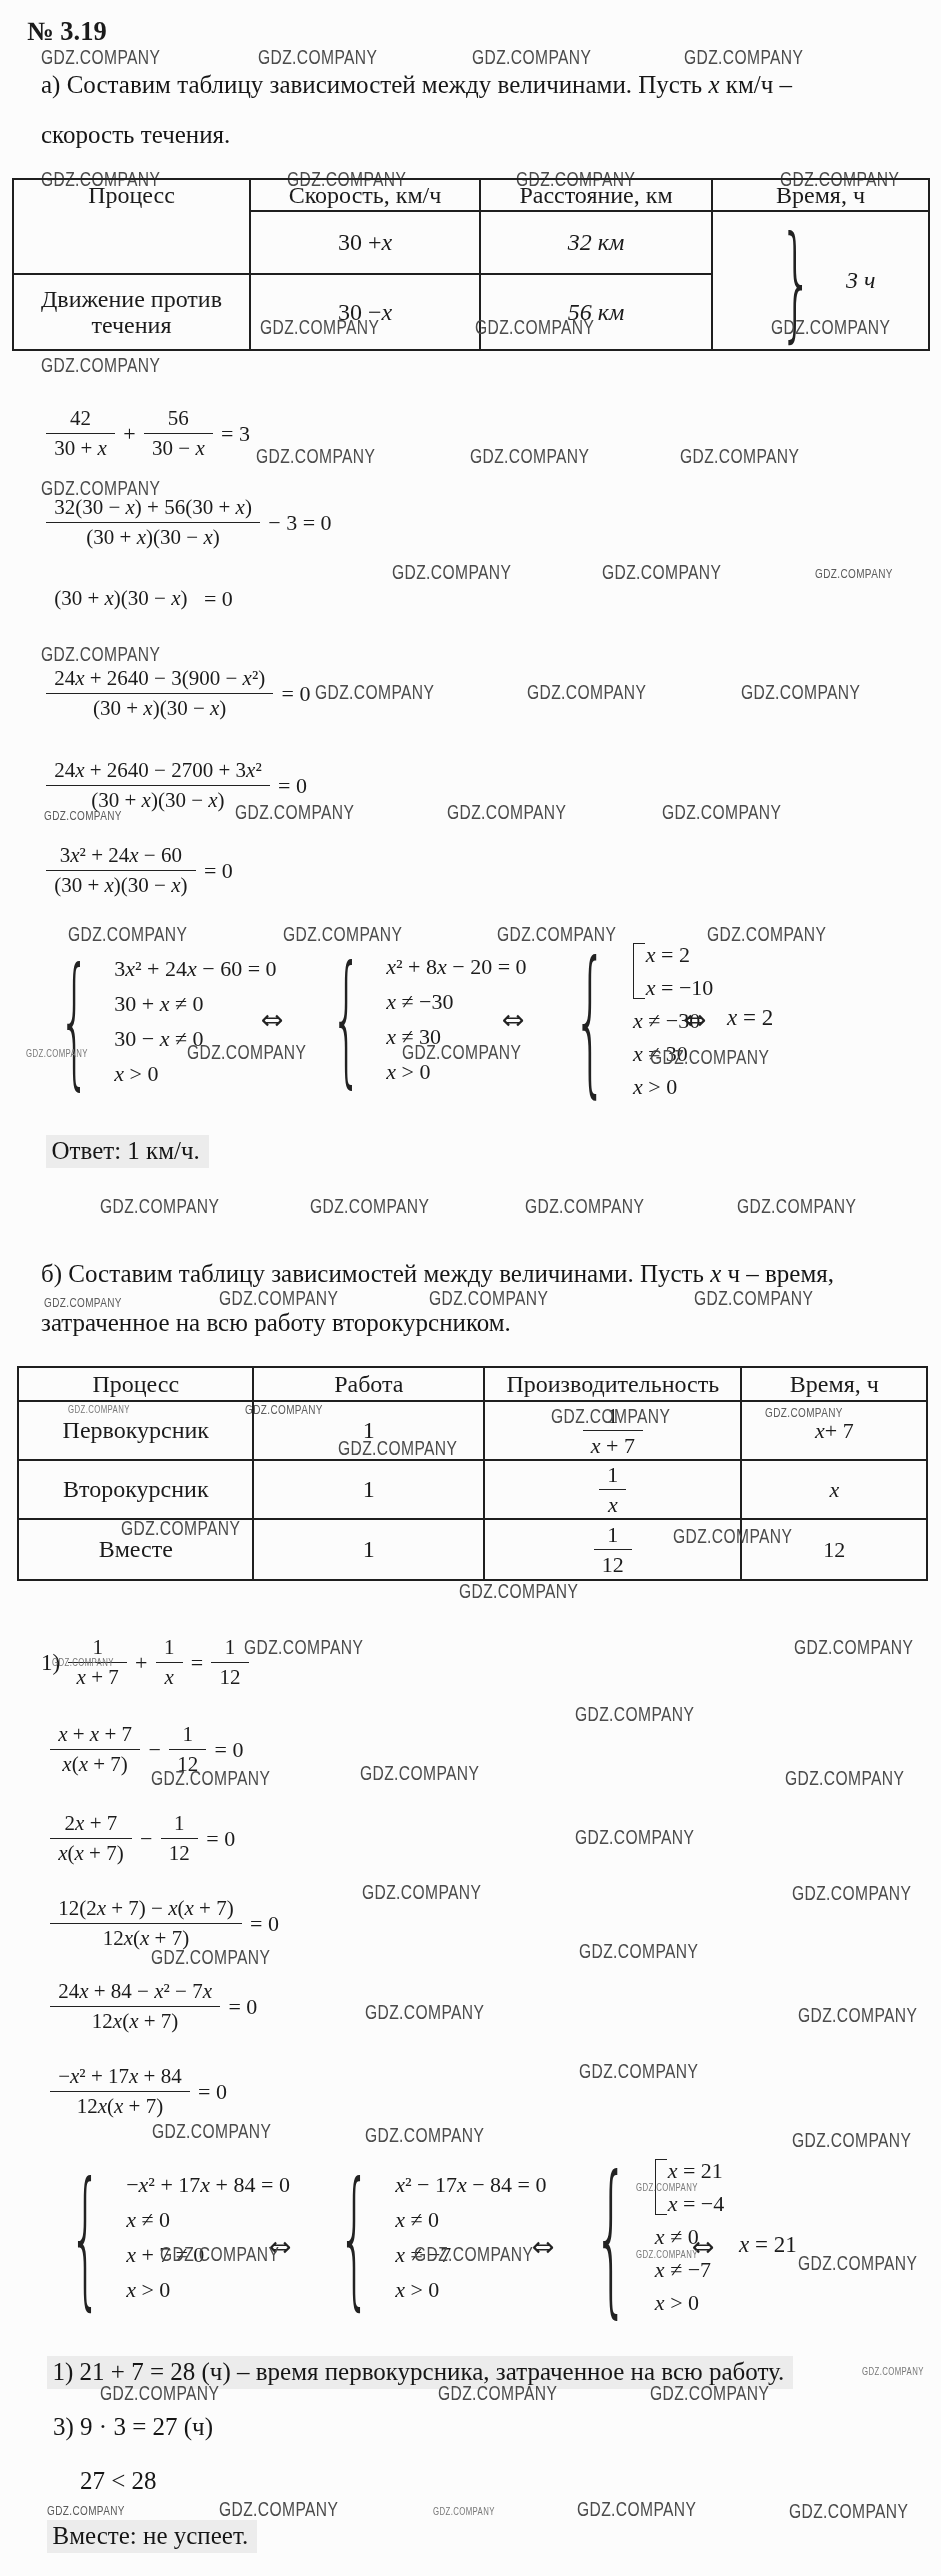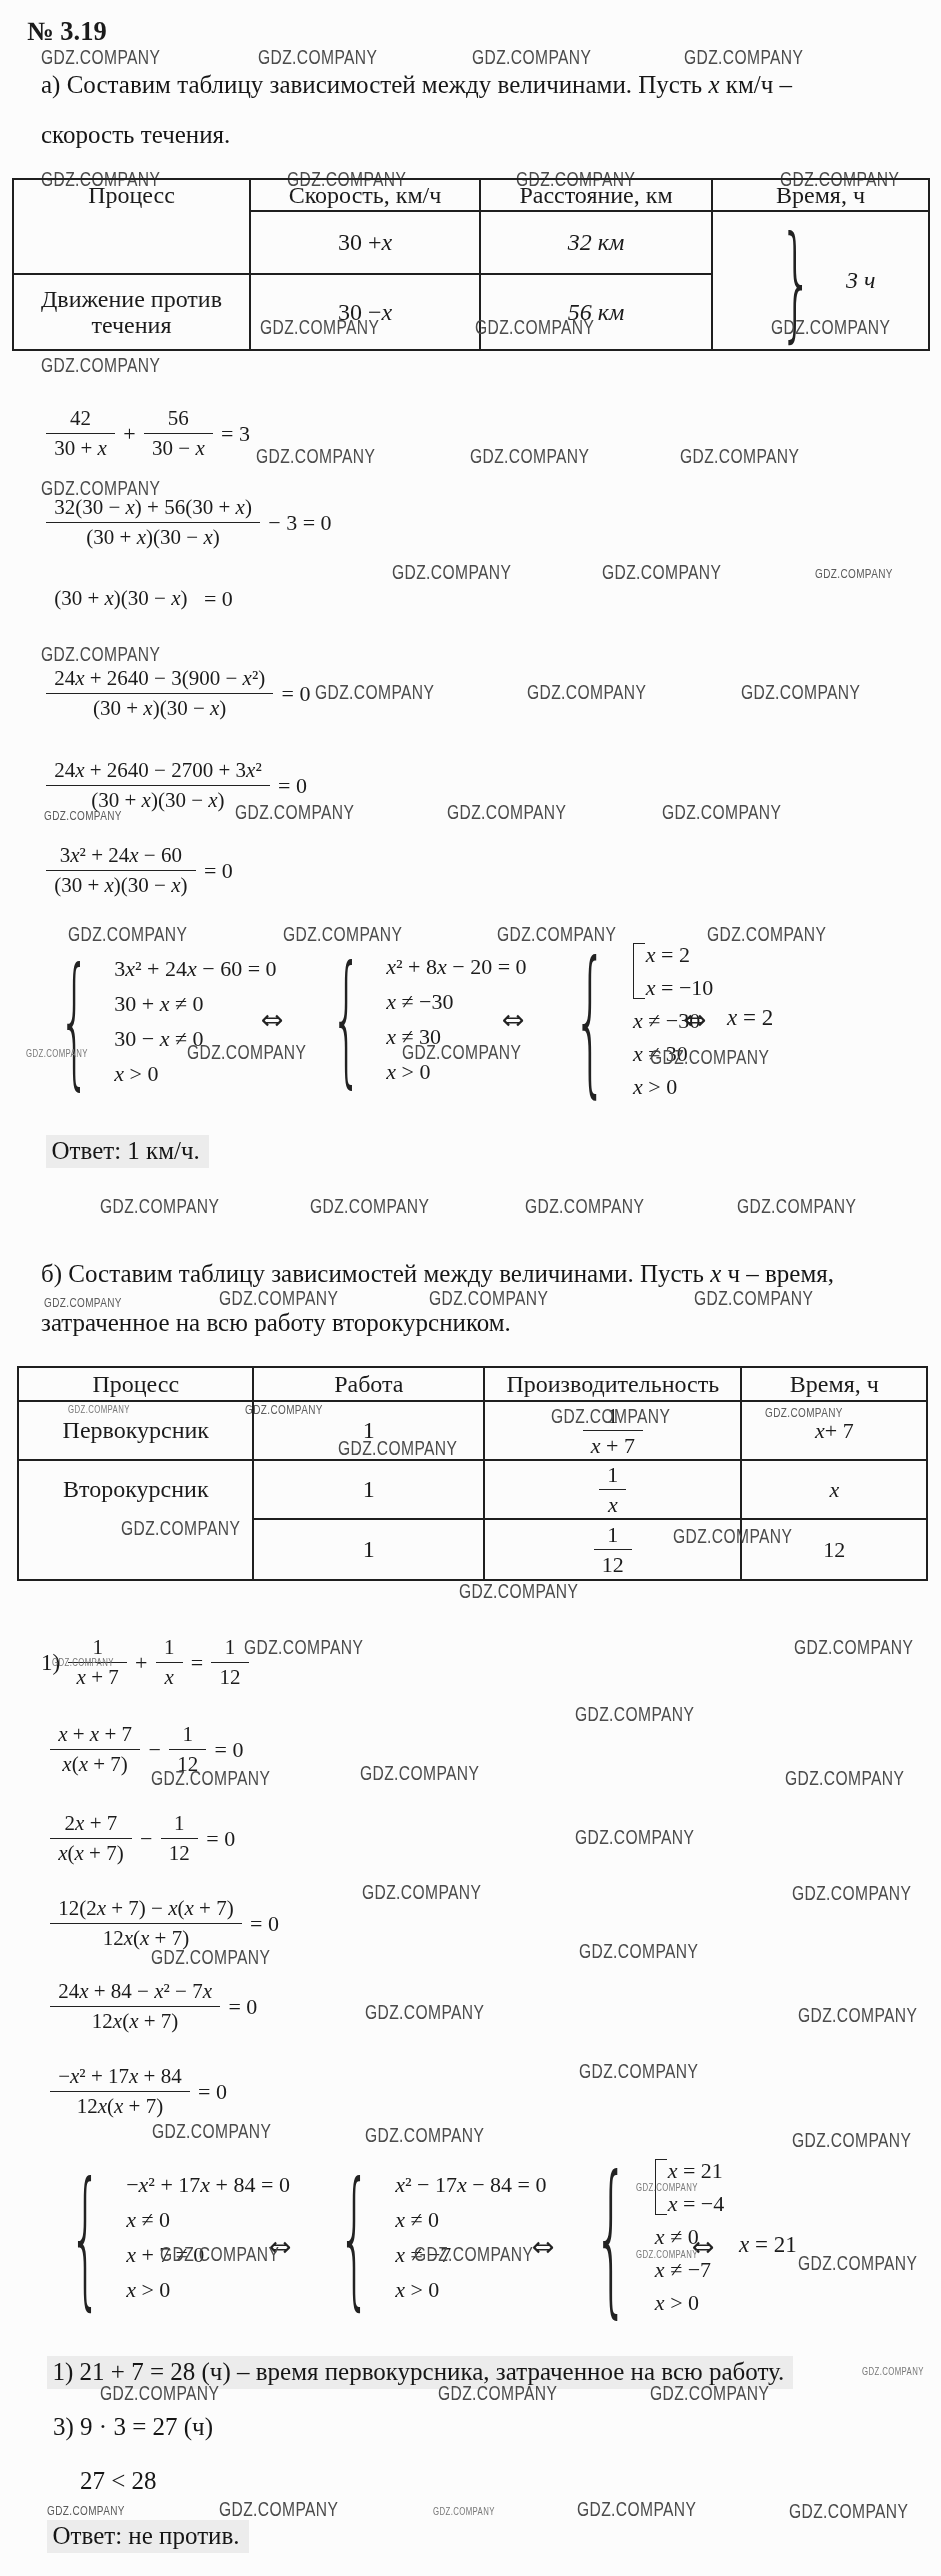--- a/index.html
+++ b/index.html
@@ -238,20 +238,21 @@
   <div class="cell bt bl" style="grid-area:3/3">
     <span class="frac" style="font-size:22px">
         <span class="num math">1</span>
         <span class="den math"><i>x</i></span>
       </span>
   </div>
   <div class="cell bt bl math" style="grid-area:3/4;font-size:22px">
       <i>x</i>
     </div>
 
+  <div class="cell bt" style="grid-area:4/1">Вместе</div>
   <div class="cell bt bl" style="grid-area:4/2">1</div>
   <div class="cell bt bl" style="grid-area:4/3">
     <span class="frac" style="font-size:22px">
         <span class="num math">1</span>
         <span class="den math">12</span>
       </span>
   </div>
   <div class="cell bt bl math" style="grid-area:4/4;font-size:22px">12</div>
 </div>
 
@@ -399,14 +400,14 @@
 
 <div class="line" style="left:53px;top:2413px">3) 9 · 3 = 27 (ч)</div>
 <div class="line" style="left:80px;top:2467px">27 &lt; 28</div>
 
 <span class="wm s" style="left:47px;top:2503px">GDZ.COMPANY</span>
 <span class="wm b" style="left:219px;top:2498px">GDZ.COMPANY</span>
 <span class="wm t" style="left:433px;top:2506px">GDZ.COMPANY</span>
 <span class="wm b" style="left:577px;top:2498px">GDZ.COMPANY</span>
 <span class="wm b" style="left:789px;top:2500px">GDZ.COMPANY</span>
 
-<div class="line hl" style="left:47px;top:2520px">Ответ: не против.</div>
+<div class="line hl" style="left:47px;top:2520px">Вместе: не успеет.</div>
 
 
 </body></html>

